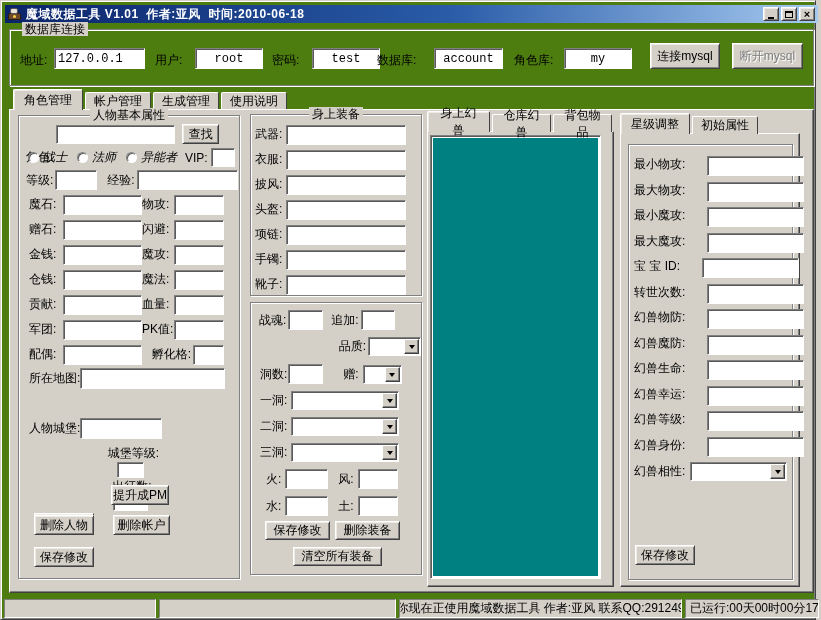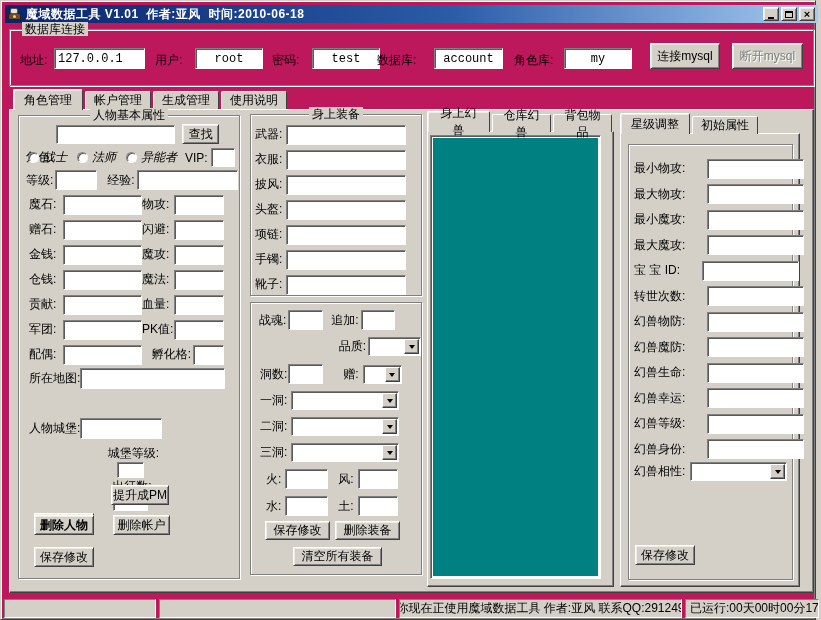--- a/index.html
+++ b/index.html
@@ -1,19 +1,19 @@
 <!DOCTYPE html>
 <html><head>
 <meta charset="utf-8">
 <style>
   * { margin:0; padding:0; box-sizing:border-box; }
   html,body { width:821px; height:620px; }
   body { font-family:"Liberation Sans", sans-serif; font-size:12px; color:#000; background:#d4d0c8; }
 
-  .window { position:relative; width:816px; height:620px; background:#be185d;
+  .window { position:relative; width:816px; height:620px; background:#4d7c0f;
     border:1px solid; border-color:#d4d0c8 #404040 #404040 #d4d0c8;
     box-shadow: inset 1px 1px 0 #ffffff, inset -1px -1px 0 #808080; }
 
   
   .raised { background:#d4d0c8; border:1px solid; border-color:#ffffff #404040 #404040 #ffffff;
     box-shadow: inset 1px 1px 0 #ecebe5, inset -1px -1px 0 #808080; }
   .sunken { background:#ffffff; border:1px solid; border-color:#808080 #ffffff #ffffff #808080;
     box-shadow: inset 1px 1px 0 #5a5a5a; }
   .group { position:absolute; border:1px solid #808080;
     box-shadow: 1px 1px 0 #ffffff, inset 1px 1px 0 #ffffff; }
@@ -40,21 +40,21 @@
 
   
   .db-group { left:8px; top:28px; width:805px; height:57px; }
   .db-group .lbl { position:absolute; top:22px; white-space:nowrap; }
   .db-group input { position:absolute; top:18px; height:21px; }
   .db-center { text-align:center; }
   .db-btn { position:absolute; top:13px; height:26px; }
   .db-btn.disabled { color:#808080; text-shadow:1px 1px 0 #ffffff; }
 
   
-  .tabstrip { position:absolute; left:8px; top:88px; height:21px; display:flex; align-items:center; }
+  .tabstrip { position:absolute; left:8px; top:88px; height:21px; display:flex; align-items:flex-end; }
   .tab { background:#d4d0c8; border:1px solid; border-color:#ffffff #404040 #d4d0c8 #ffffff;
     border-bottom:none; border-radius:2px 2px 0 0; height:18px; padding:0 8px; margin-right:2px;
     display:flex; align-items:center; position:relative; z-index:1; }
   .tab.active { height:21px; z-index:3; padding:0 10px; box-shadow: inset 1px 1px 0 #ecebe5; }
 
   .tabpage { position:absolute; left:8px; top:108px; width:805px; height:484px;
     background:#d4d0c8; border:1px solid; border-color:#ffffff #404040 #404040 #ffffff;
     box-shadow: inset -1px -1px 0 #808080; z-index:2; }
 
   
@@ -105,21 +105,21 @@
 
   .row-castlelvl { left:0; top:329px; width:100%; height:21px;flex-direction:column; }
   .row-castlelvl .lbl { margin-left:9px; }
   .castlelvl-inp { width:27px; height:21px; margin-left:2px; }
   .exped-lbl { margin-left:6px; }
   .exped-inp { width:35px; height:21px; margin-left:2px; }
 
   .char-btn { position:absolute; height:20px; }
   .btn-demote { left:15px; top:369px; width:60px;margin-top:28px; }
   .btn-promote { left:92px; top:369px; width:58px; }
-  .btn-delchar { left:15px; top:399px; width:60px;font-weight:bold; }
+  .btn-delchar { left:15px; top:399px; width:60px; }
   .btn-delacct { left:94px; top:399px; width:57px; }
   .btn-savechar { left:15px; top:431px; width:60px; }
 
   
   .equip-group { left:240px; top:4px; width:172px; height:182px; }
   .equip-group .gtitle { left:50%; transform:translateX(-50%); }
   .equiprows { position:absolute; left:0; top:7px; width:100%; }
   .equiprow { display:flex; align-items:center; height:25px; }
   .equiprow .lbl { width:31px; margin-left:4px; }
   .equiprow input { width:120px; height:20px; }
@@ -181,21 +181,21 @@
   .pet-list-inner { width:100%; height:100%; }
 
   
   .star-control { position:absolute; left:610px; top:2px; width:180px; height:475px; }
   .star-tabs { position:absolute; left:0; top:0; height:22px; display:flex; align-items:flex-end; }
   .star-page { position:absolute; left:0; top:21px; width:180px; height:454px;
     background:#d4d0c8; border:1px solid; border-color:#ffffff #404040 #404040 #ffffff;
     box-shadow: inset -1px -1px 0 #808080; }
   .star-group { left:7px; top:10px; width:165px; height:436px; }
   .starrows { position:absolute; left:0; top:11px; width:100%; }
-  .starrow { display:flex; align-items:center; height:25.5px;gap:22px; }
+  .starrow { display:flex; align-items:flex-start; height:25.5px;gap:22px; }
   .starrow .lbl { width:56px; margin-left:5px; white-space:nowrap; }
   .starrow input { width:97px; height:20px; }
   .row-affinity { left:0; top:317px; width:100%; height:19px; }
   .row-affinity .lbl { width:56px; margin-left:5px; }
   .affinity-combo { width:97px; }
   .btn-savestar { position:absolute; left:6px; top:400px; width:60px; height:20px; }
 
   
   .statusbar { position:absolute; left:0; top:598px; width:821px; height:19px; }
   .sseg { position:absolute; top:0; height:19px; background:#d4d0c8;

